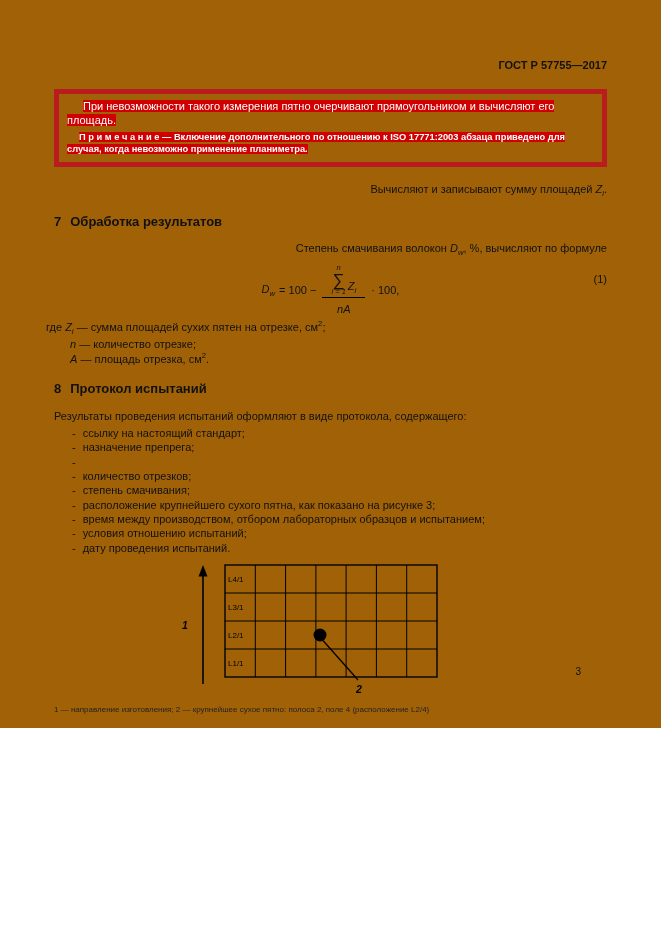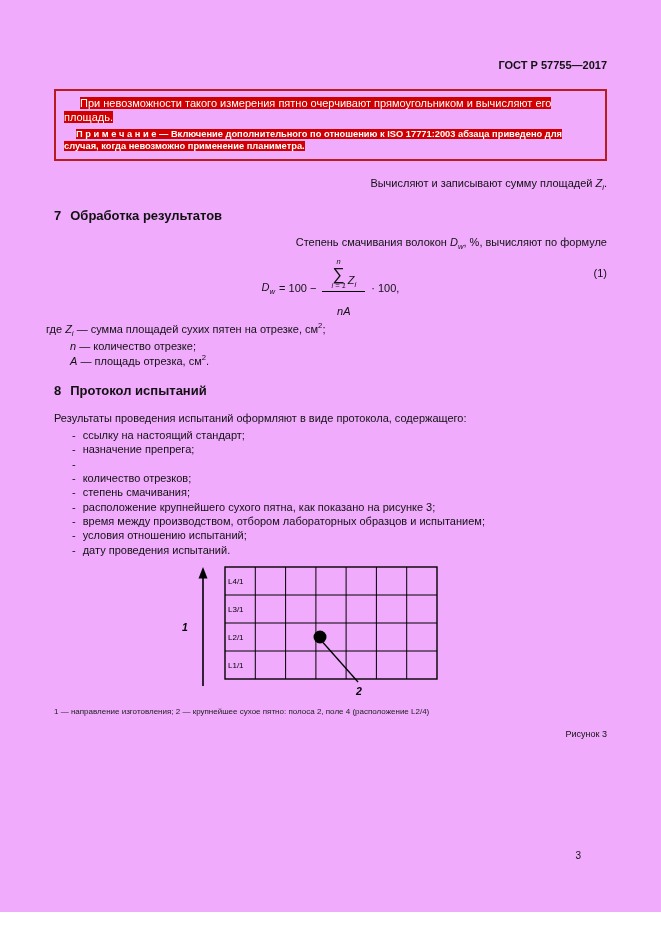--- a/index.html
+++ b/index.html
@@ -1,35 +1,35 @@
 <!DOCTYPE html>
 <html><head>
 <meta charset="utf-8">
 <style>
   * { margin:0; padding:0; box-sizing:border-box; }
   html,body { background:#ffffff; }
   .page {
-    width:661px; height:912px; position:relative; background:#f0abfc;
+    width:661px; height:728px; position:relative; background:#a16207;
     color:#111; font-family:"Liberation Sans","DejaVu Sans",sans-serif;
     font-size:11px; line-height:1.32; overflow:hidden;
   }
   .content { padding:58px 54px 0; }
   .doc-header { text-align:right; font-weight:bold; font-size:11px; margin-bottom:16px; }
-  .note-box { border:2px solid #b91c1c; padding:5px 8px 6px; margin-bottom:15px; }
+  .note-box { border:5px solid #b91c1c; padding:5px 8px 6px; margin-bottom:15px; }
   .boxed-para { text-indent:16px; margin-bottom:3px; }
   .boxed-note { font-size:9.3px; text-indent:12px; line-height:1.35;font-weight:bold; }
   .hl { background:#d10000; color:#fff; }
   .para { text-indent:18px;text-align:right; }
   .sect { font-size:13px; font-weight:bold; margin:14px 0 11px; }
   .sect .sect-num { display:inline-block; margin-right:9px; }
   .formula-row { position:relative; margin:6px 0 2px; min-height:52px; }
   .formula-center { display:flex; justify-content:center; align-items:center; gap:4px; }
   .frac { display:inline-flex; flex-direction:column; align-items:center; margin:0 2px; }
   .num { display:flex; align-items:flex-end; padding:0 9px 1px; gap:2px; }
-  .denom { border-top:1px solid #000; width:100%; text-align:center; padding-top:12px; }
+  .denom { border-top:1px solid #000; width:100%; text-align:center; padding-top:4px; }
   .sigma-stack { display:inline-flex; flex-direction:column; align-items:center; line-height:1; }
   .lim { font-size:7.5px; font-style:italic; line-height:1.1; }
   .sigma { font-size:17px; line-height:0.9; font-style:normal; }
   sub { font-size:70%; vertical-align:sub; font-style:italic; }
   sup { font-size:70%; vertical-align:super; }
   i { font-style:italic; }
   .eq-number { position:absolute; right:0; top:8px; }
   .where { margin-top:0; }
   .where-l1 { margin-left:-8px; }
   .where-l2,.where-l3 { margin-left:16px; }

